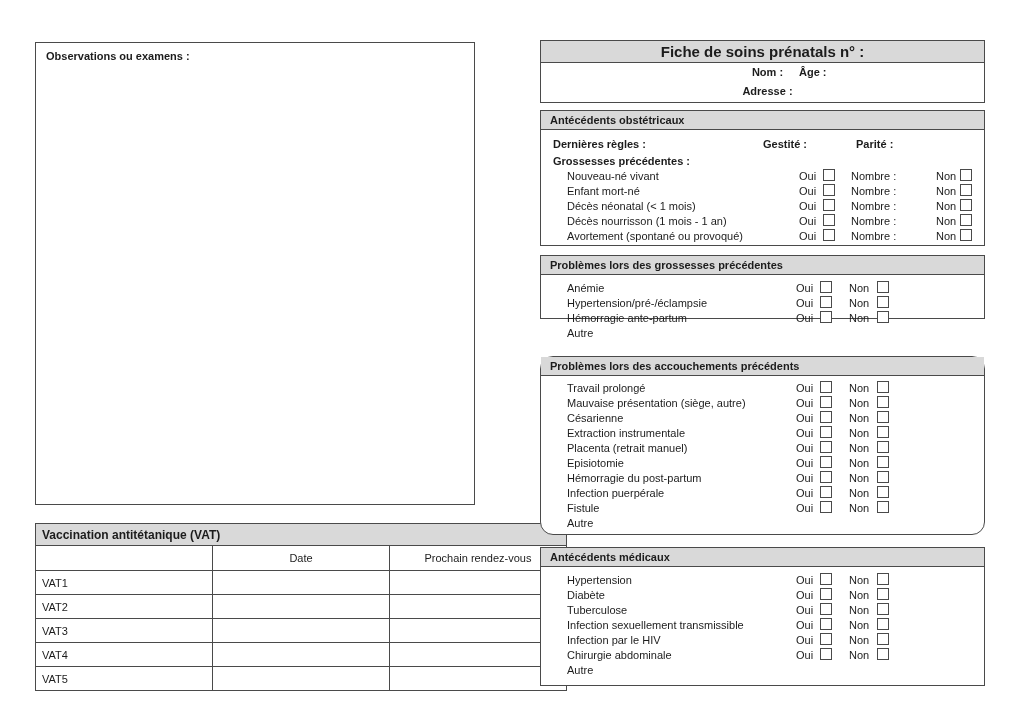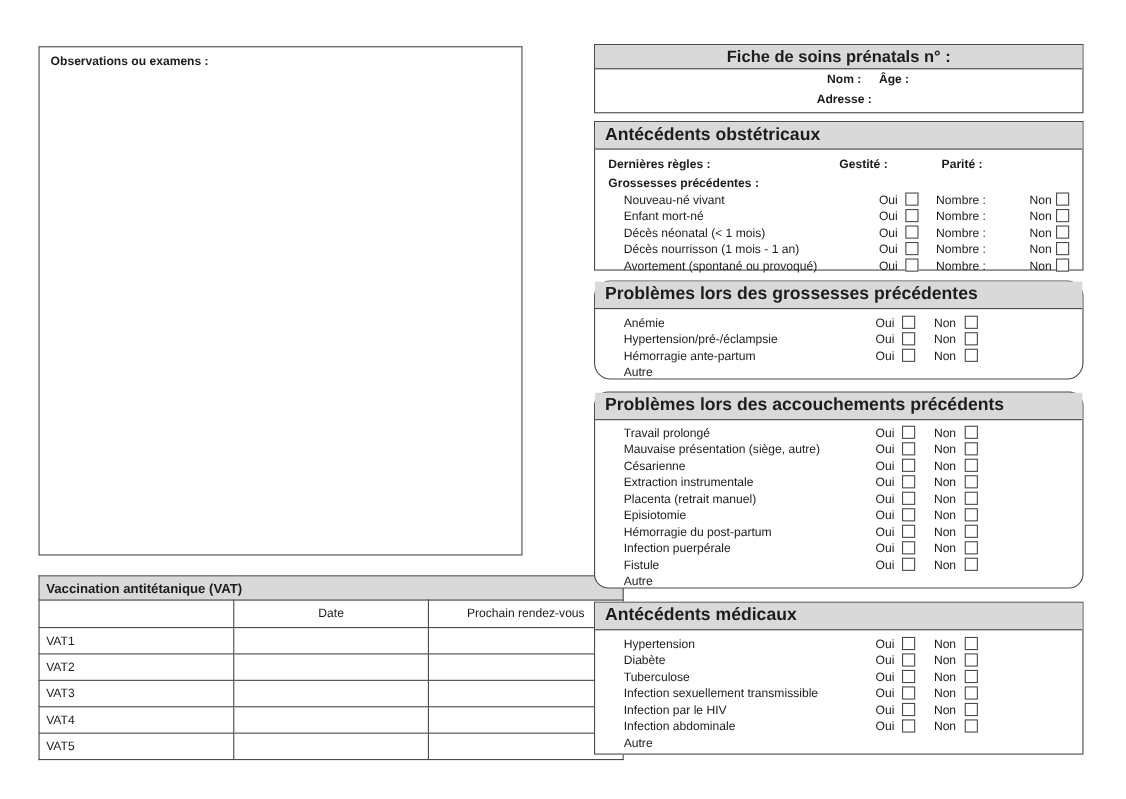--- a/index.html
+++ b/index.html
@@ -5,21 +5,21 @@
   html,body{margin:0;padding:0;}
   body{
     width:1024px;height:726px;position:relative;background:#ffffff;
     font-family:"Liberation Sans","DejaVu Sans",sans-serif;
     font-size:11px;color:#1c1c1c;overflow:hidden;
   }
   .box{position:absolute;background:#fff;border:1.5px solid #4a4a4a;box-sizing:border-box;}
   .bar{background:#d9d9d9;border-bottom:1.5px solid #4a4a4a;font-weight:bold;
        padding:3px 9px;box-sizing:border-box;}
   .bar.big{font-size:15px;padding:2px 9px;}
-  .bar.med{font-size:16px;}
+  .bar.med{font-size:11px;}
   .bold{font-weight:bold;}
   .row{position:relative;height:15px;line-height:15px;white-space:nowrap;}
   .row .item{position:absolute;left:26px;top:0;}
   .pos{position:absolute;top:0;}
   .cb{position:absolute;width:12px;height:12px;border:1.2px solid #4a4a4a;
       background:#fff;top:0px;box-sizing:border-box;}
   
   .oui-l{left:255px;} .cb-oui{left:279px;}
   .non-l{left:308px;} .cb-non{left:336px;}
   
@@ -139,21 +139,21 @@
       <span class="item">Avortement (spontané ou provoqué)</span>
       <span class="pos ob-oui-l">Oui</span>
       <span class="cb ob-cb-oui"></span>
       <span class="pos nombre-l">Nombre :</span>
       <span class="pos ob-non-l">Non</span>
       <span class="cb ob-cb-non"></span>
     </div>
   </div>
 </div>
 
-<div class="box" style="left:540px;top:255px;width:445px;height:90px;border-radius:15px;">
+<div class="box" style="left:540px;top:255px;width:445px;height:64px;">
   <div class="bar med">Problèmes lors des grossesses précédentes</div>
   <div class="content" style="padding-top:6px;">
     <div class="row">
       <span class="item">Anémie</span>
       <span class="pos oui-l">Oui</span>
       <span class="cb cb-oui"></span>
       <span class="pos non-l">Non</span>
       <span class="cb cb-non"></span>
     </div>
     <div class="row">
@@ -280,21 +280,21 @@
       <span class="cb cb-non"></span>
     </div>
     <div class="row">
       <span class="item">Infection par le HIV</span>
       <span class="pos oui-l">Oui</span>
       <span class="cb cb-oui"></span>
       <span class="pos non-l">Non</span>
       <span class="cb cb-non"></span>
     </div>
     <div class="row">
-      <span class="item">Infection abdominale</span>
+      <span class="item">Chirurgie abdominale</span>
       <span class="pos oui-l">Oui</span>
       <span class="cb cb-oui"></span>
       <span class="pos non-l">Non</span>
       <span class="cb cb-non"></span>
     </div>
     <div class="row">
       <span class="item">Autre</span>
     </div>
   </div>
 </div>

